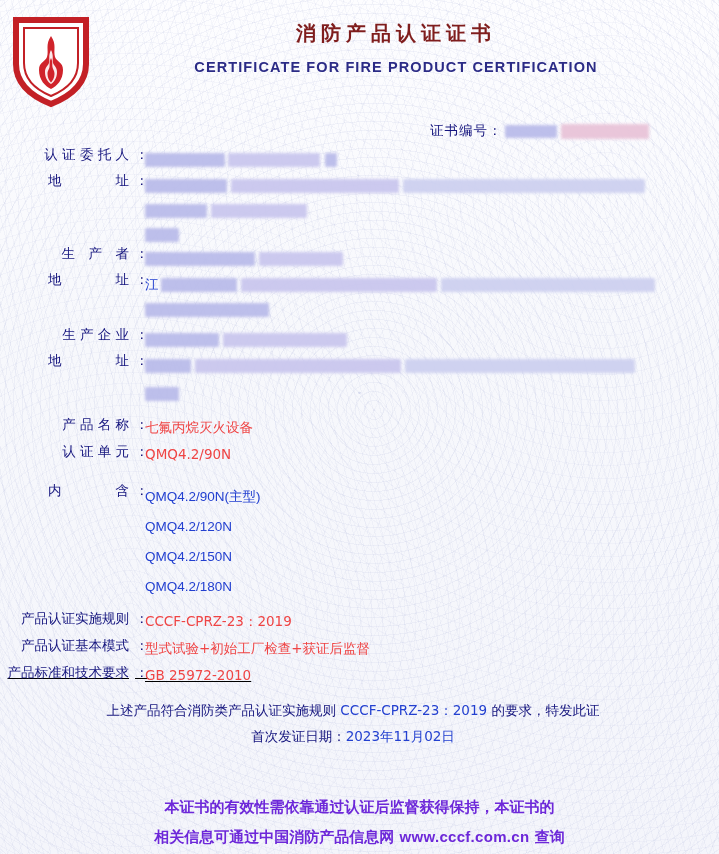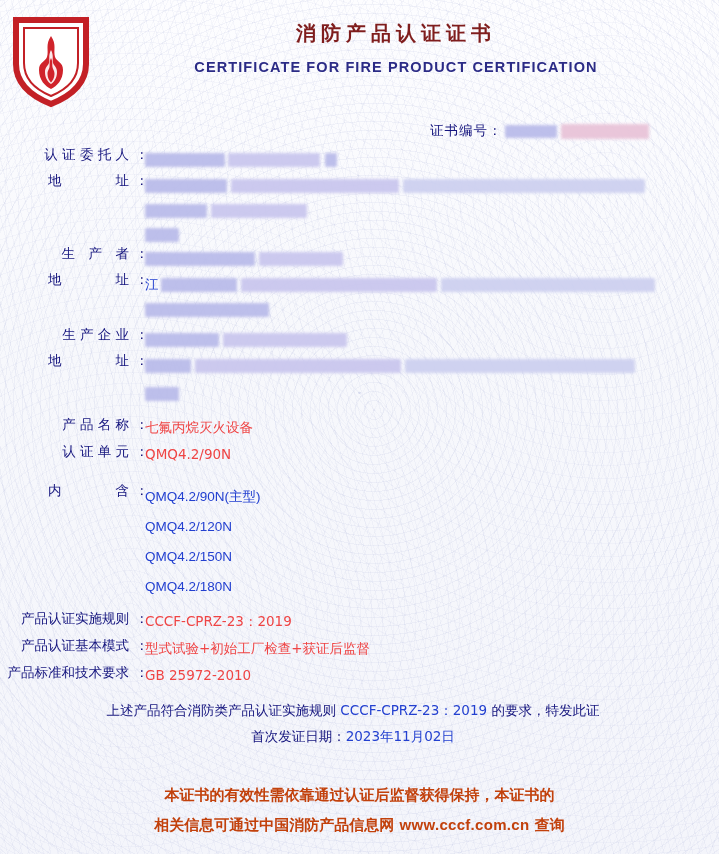--- a/index.html
+++ b/index.html
@@ -175,26 +175,26 @@
     color: #15157e;
     line-height: 26px;
     white-space: nowrap;
   }
   .center-row .v { color: #2340d0; }
 
   .footer {
     position: absolute;
     left: 0;
     right: 0;
-    bottom: 14px;
+    bottom: 2px;
     text-align: center;
     font-family: "DejaVu Sans", sans-serif;
     font-size: 15px;
     font-weight: bold;
-    color: #c2410c;
+    color: #6d28d9;
     line-height: 30px;
   }
   .footer .url { font-family: "Liberation Sans", sans-serif; letter-spacing: 0.3px; }
 </style>
 </head>
 <body>
 
 <div class="page">
   <div class="bg-layer"></div>
   <div class="bg-layer2"></div>
@@ -328,21 +328,21 @@
       <div class="colon">：</div>
       <div class="value blue">CCCF-CPRZ-23：2019</div>
     </div>
 
     <div class="row" style="margin-top:4px;">
       <div class="label">产品认证基本模式</div>
       <div class="colon">：</div>
       <div class="value blue">型式试验+初始工厂检查+获证后监督</div>
     </div>
 
-    <div class="row" style="margin-top:4px;">
+    <div class="row" style="margin-top:4px;text-decoration:underline;">
       <div class="label">产品标准和技术要求</div>
       <div class="colon">：</div>
       <div class="value blue">GB 25972-2010</div>
     </div>
 
     <div class="statement" style="margin-top:10px;">
       <span>上述产品符合消防类产品认证实施规则</span>
       <span class="hl">CCCF-CPRZ-23：2019</span>
       <span>的要求，特发此证</span>
     </div>

